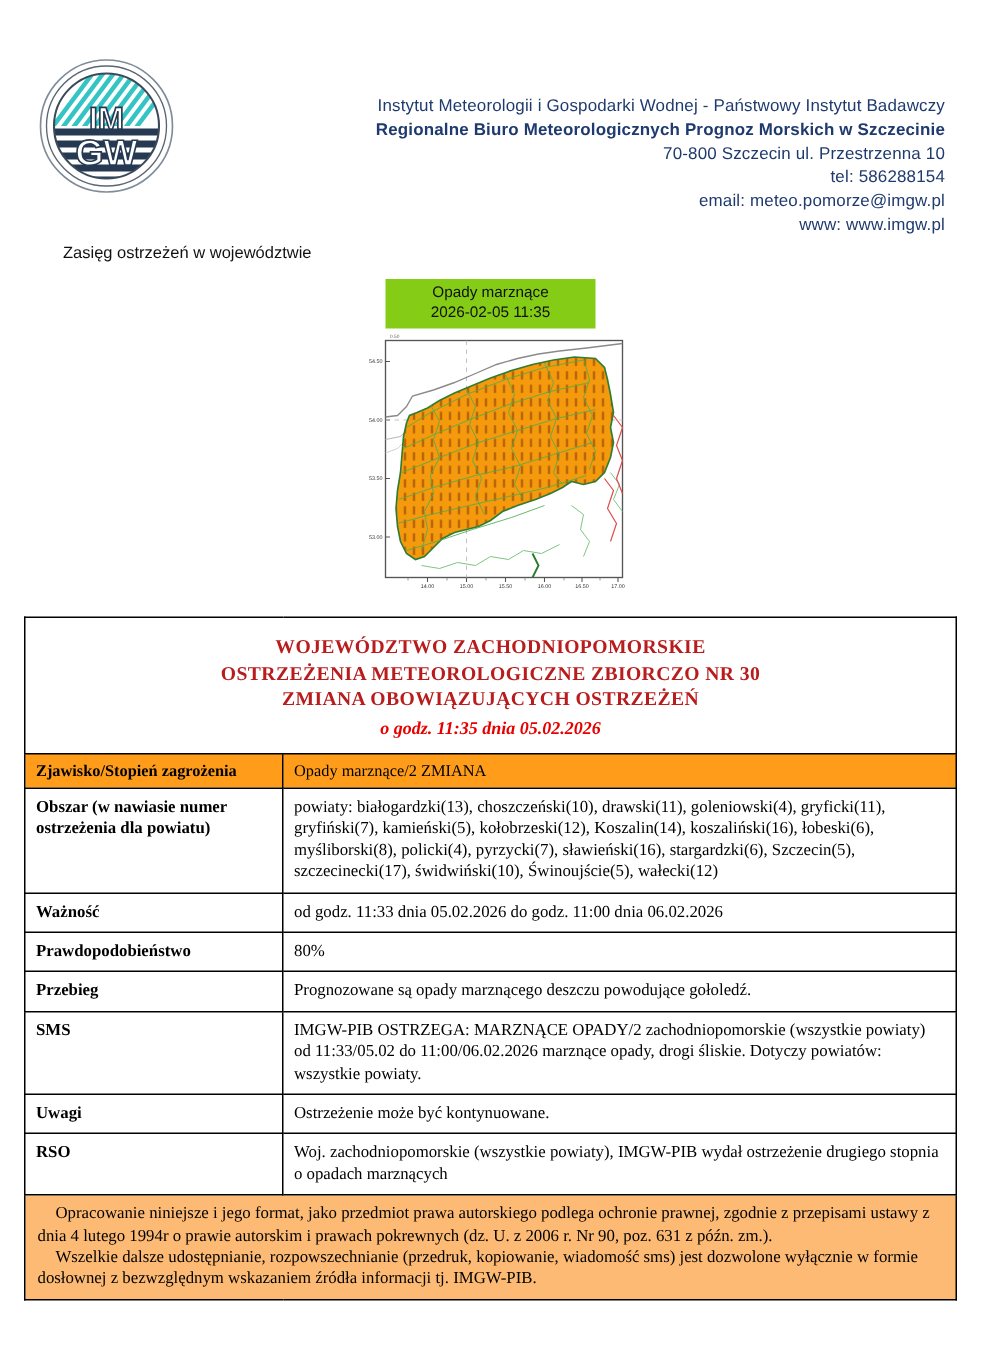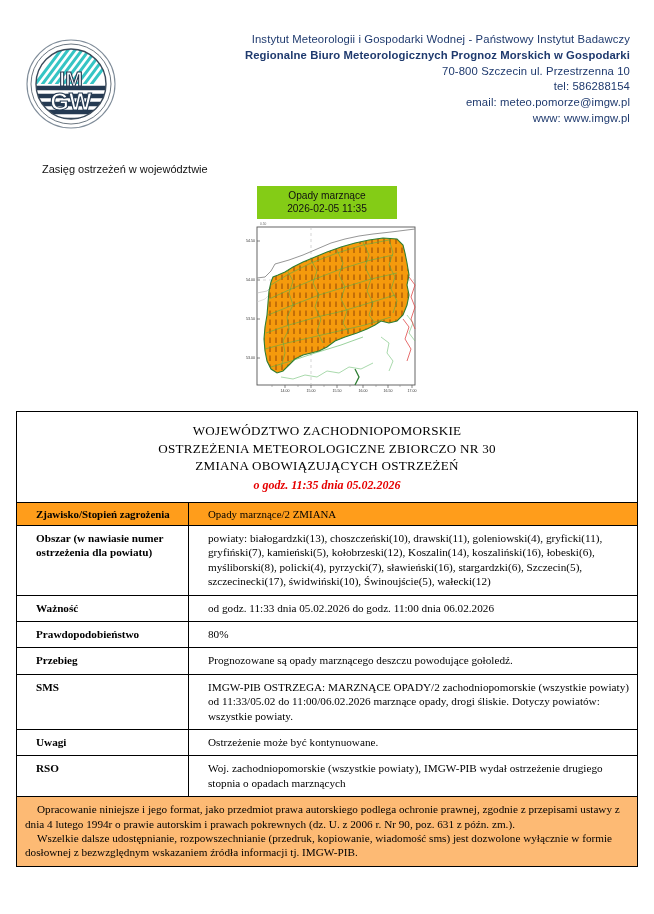--- a/index.html
+++ b/index.html
@@ -33,21 +33,21 @@
   .org-block {
     position: absolute;
     right: 24px; top: 32px;
     text-align: right;
     font-family: "Liberation Sans", sans-serif;
     color: #1f3a6e;
     font-size: 11.3px;
     line-height: 15.8px;
     letter-spacing: 0.01em;
   }
-  .org-block .l1 { font-weight: 400; }
+  .org-block .l1 { font-weight: 400; margin-top: 32px; }
   .org-block .l2 { font-weight: 700; }
   .org-block .l3,
   .org-block .l4,
   .org-block .l5,
   .org-block .l6 { font-weight: 400; }
 
   
   .map-section {
     position: absolute;
     left: 0; top: 150px;
@@ -90,31 +90,31 @@
     left: 16px; top: 411px;
     width: 622px;
     border-collapse: collapse;
     border: 1px solid #000;
     table-layout: fixed;
     font-family: "Liberation Serif", serif;
   }
   .doc-table td {
     border: 1px solid #000;
     vertical-align: top;
-    padding: 5px 7px 6px 19px;
+    padding: 5px 7px 6px 7px;
     font-size: 11.2px;
     line-height: 14.4px;
   }
   .title-cell {
     text-align: center;
     padding: 10px 6px 8px 6px !important;
   }
   .title-cell .t-main {
-    color: #000000;
-    font-weight: normal;
+    color: #b91c1c;
+    font-weight: bold;
     font-size: 13.1px;
     line-height: 17.5px;
     letter-spacing: 0.02em;
   }
   .title-cell .t-sub {
     color: #e60000;
     font-weight: bold;
     font-size: 12px;
     line-height: 17px;
     padding-top: 2px;
@@ -186,21 +186,21 @@
       </g>
       <circle cx="46" cy="46" r="35" fill="none" stroke="#3b4a5a" stroke-width="1.4"></circle>
 
       <text x="46" y="48" text-anchor="middle" font-family="Liberation Sans, sans-serif" font-size="21" font-weight="bold" fill="#ffffff" stroke="#253a52" stroke-width="1.1">IM</text>
       <text x="46" y="72" text-anchor="middle" font-family="Liberation Sans, sans-serif" font-size="24" font-weight="bold" fill="#ffffff" stroke="#253a52" stroke-width="1.1">GW</text>
     </svg>
   </div>
 
   <div class="org-block">
     <div class="l1">Instytut Meteorologii i Gospodarki Wodnej - Państwowy Instytut Badawczy</div>
-    <div class="l2">Regionalne Biuro Meteorologicznych Prognoz Morskich w Gospodarki</div>
+    <div class="l2">Regionalne Biuro Meteorologicznych Prognoz Morskich w Szczecinie</div>
     <div class="l3">70-800 Szczecin ul. Przestrzenna 10</div>
     <div class="l4">tel: 586288154</div>
     <div class="l5">email: meteo.pomorze@imgw.pl</div>
     <div class="l6">www: www.imgw.pl</div>
   </div>
 </div>
 
 <div class="map-section">
   <div class="map-heading">Zasięg ostrzeżeń w województwie</div>
 

